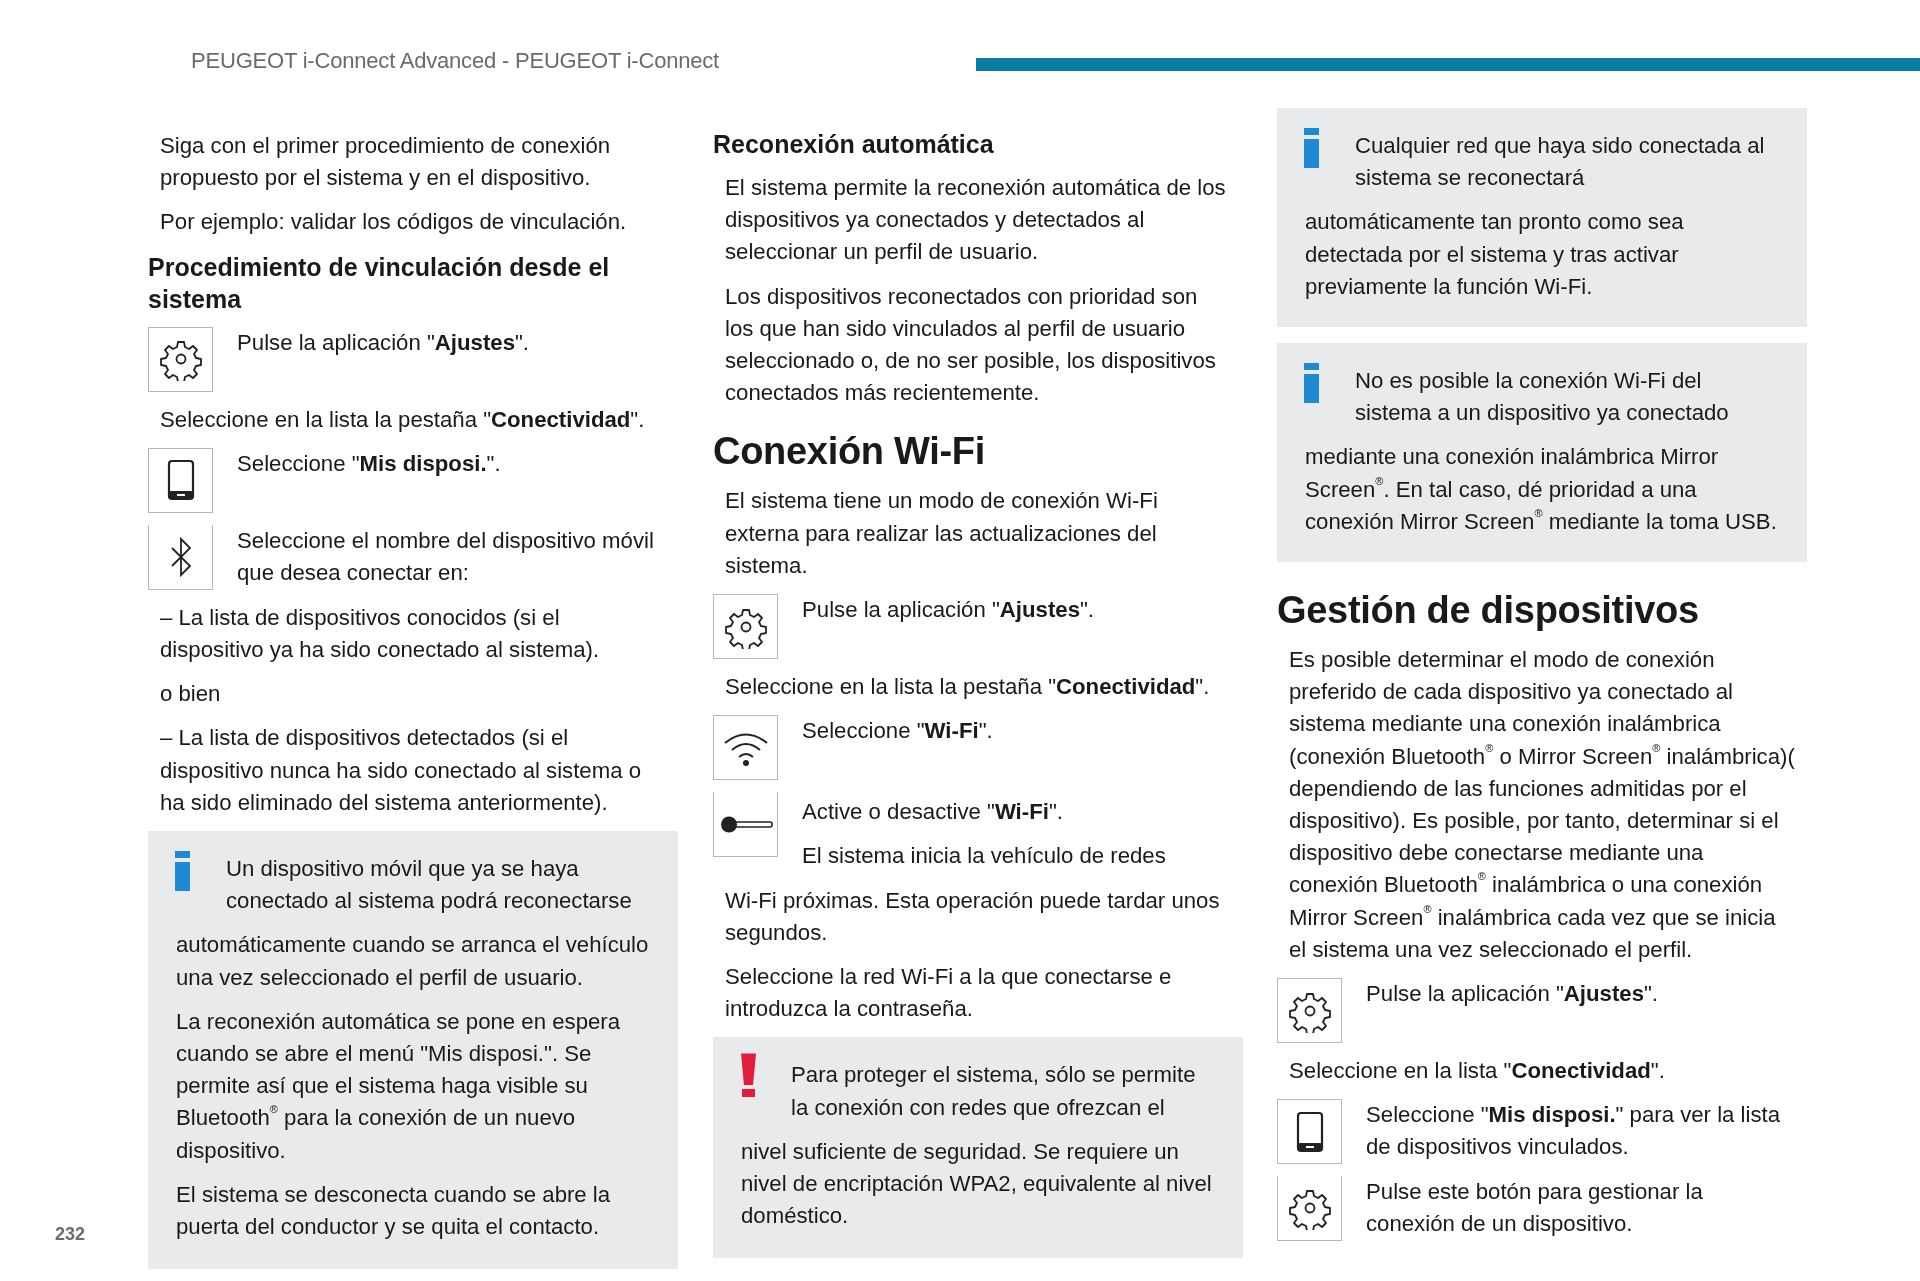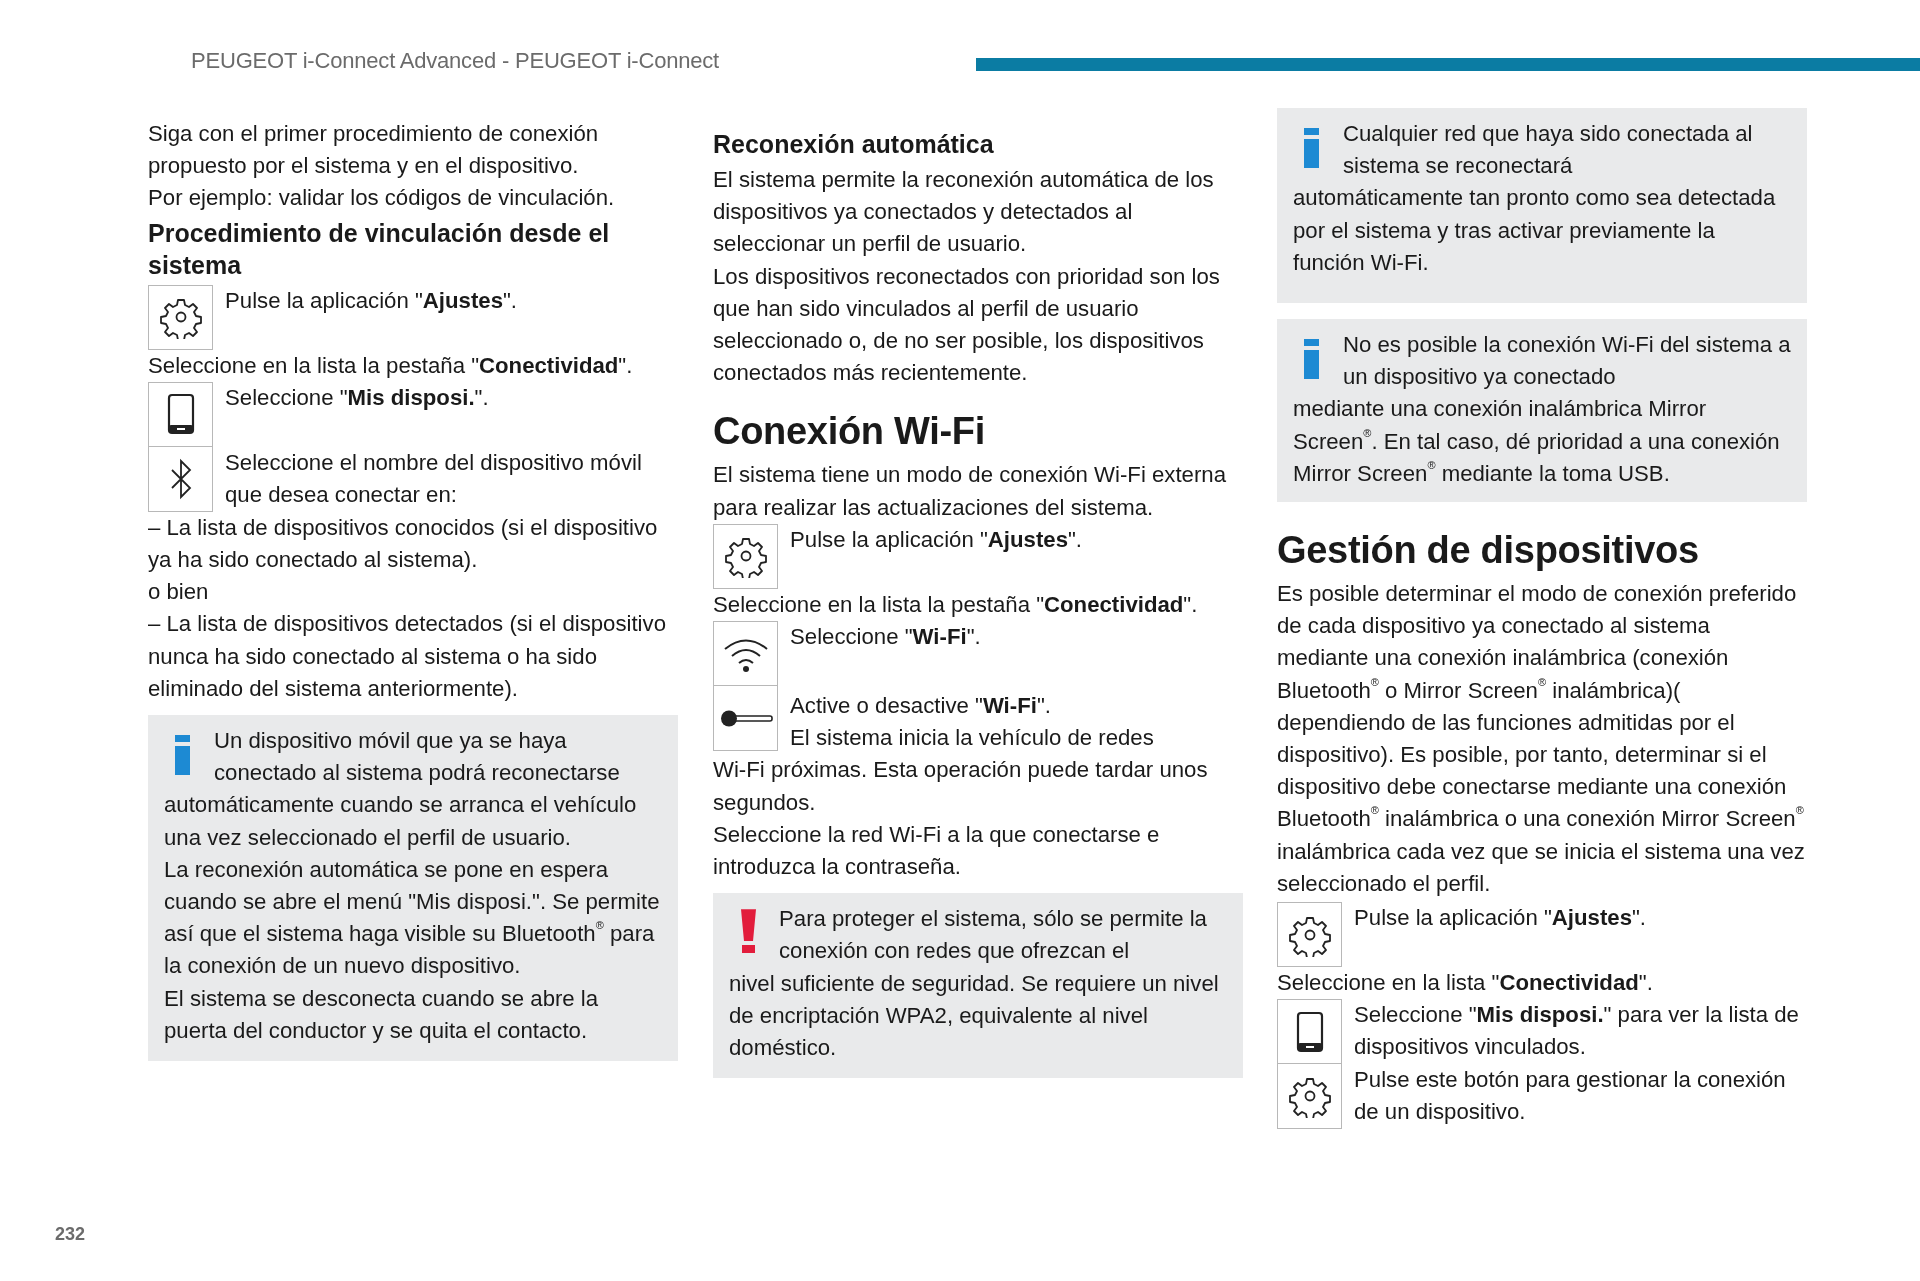--- a/index.html
+++ b/index.html
@@ -5,21 +5,21 @@
   html,body{margin:0;padding:0;background:#fff;}
   body{width:1920px;height:1281px;position:relative;overflow:hidden;
        font-family:"Liberation Sans",sans-serif;color:#1a1a1a;}
   .hdr{position:absolute;left:148px;top:48px;font-size:22px;color:#6b6b6b;letter-spacing:-0.2px;margin-left:43px;}
   .hdr-bar{position:absolute;left:976px;top:58px;width:944px;height:13px;background:#0b7ca3;}
   .pgnum{position:absolute;left:55px;top:1224px;font-size:18px;font-weight:bold;color:#6b6b6b;}
   .col{position:absolute;top:118px;font-size:22.2px;line-height:32.2px;}
   .c1{left:148px;width:530px;}
   .c2{left:713px;width:530px;top:112px;}
   .c3{left:1277px;width:530px;top:108px;}
-  p{margin:0;}
+  p{margin:12px;}
   b{font-weight:bold;}
   .h3{font-size:25px;font-weight:bold;line-height:32px;margin:2px 0 4px;}
   .h2{font-size:38px;font-weight:bold;line-height:44px;margin:20px 0 6px;letter-spacing:-0.3px;}
   .step{position:relative;padding-left:77px;min-height:65px;}
   .step .ib{position:absolute;left:0;top:0;width:63px;height:63px;border:1px solid #b8b8b8;background:#fff;
             display:flex;align-items:center;justify-content:center;}
   .step p{padding-top:0;}
   .note{background:#e9eaeb;padding:10px 16px 14px 16px;position:relative;}
   .note .lead{padding-left:50px;}
   .info-i{position:absolute;left:27px;top:20px;width:15px;height:40px;}
@@ -138,21 +138,21 @@
     <div class="warn-i">
         <div class="bar"></div>
         <div class="dot"></div>
       </div>
     <p class="lead">Para proteger el sistema, sólo se permite la conexión con redes que ofrezcan el</p>
     <p>nivel suficiente de seguridad. Se requiere un nivel de encriptación WPA2, equivalente al nivel doméstico.</p>
   </div>
 </div>
 
 <div class="col c3">
-  <div class="note" style="padding-top:10px;padding-bottom:24px;">
+  <div class="note" style="padding-top:10px;padding-bottom:12px;">
     <div class="info-i">
         <div class="dot"></div>
         <div class="bar"></div>
       </div>
     <p class="lead">Cualquier red que haya sido conectada al sistema se reconectará</p>
     <p>automáticamente tan pronto como sea detectada por el sistema y tras activar previamente la función Wi-Fi.</p>
   </div>
 
   <div class="note" style="margin-top:16px;padding-bottom:12px;">
     <div class="info-i">

